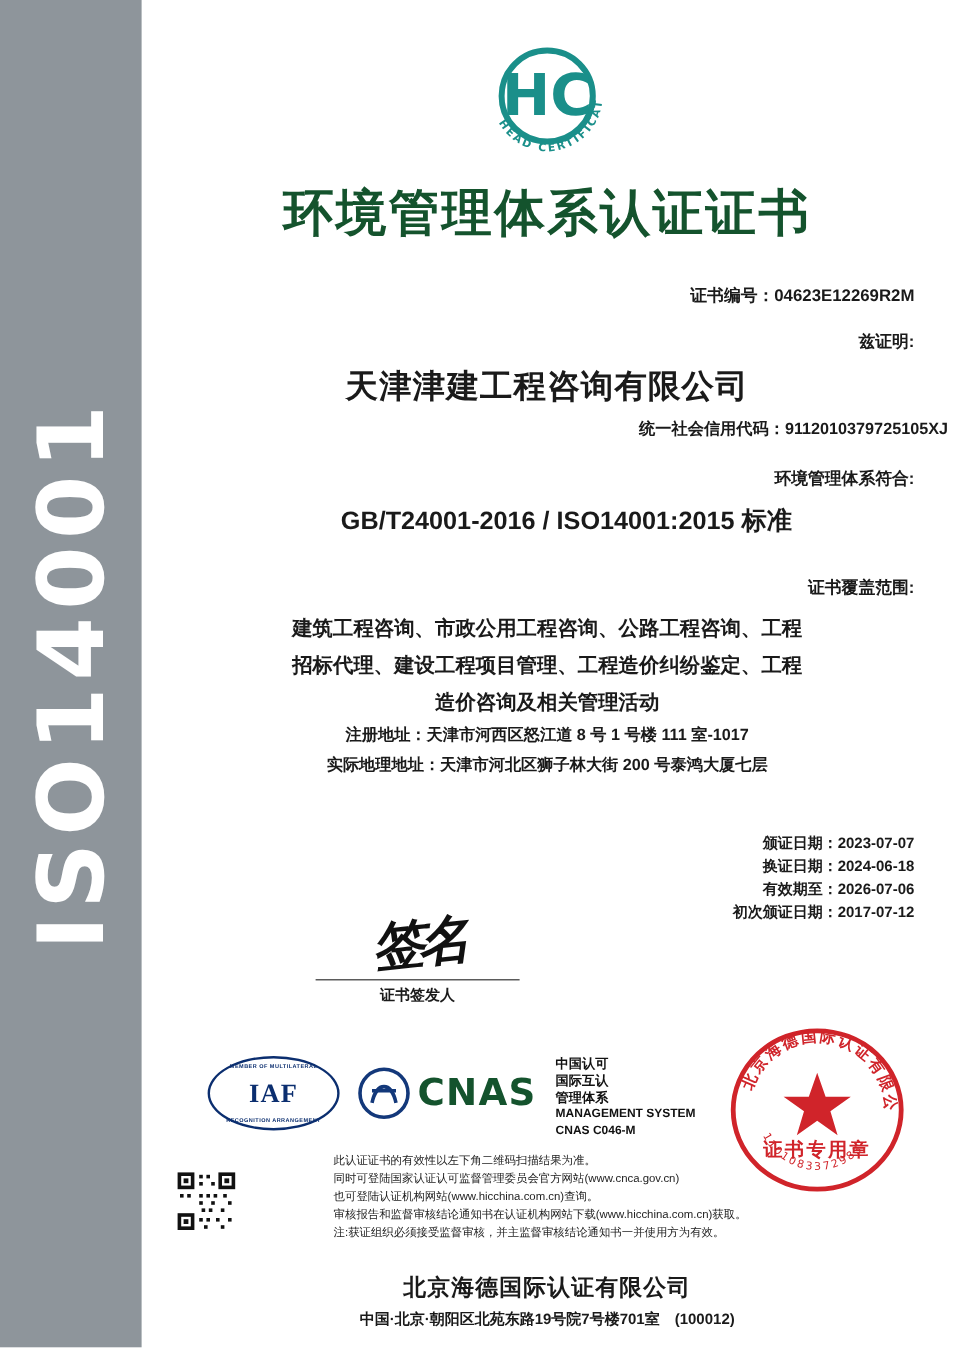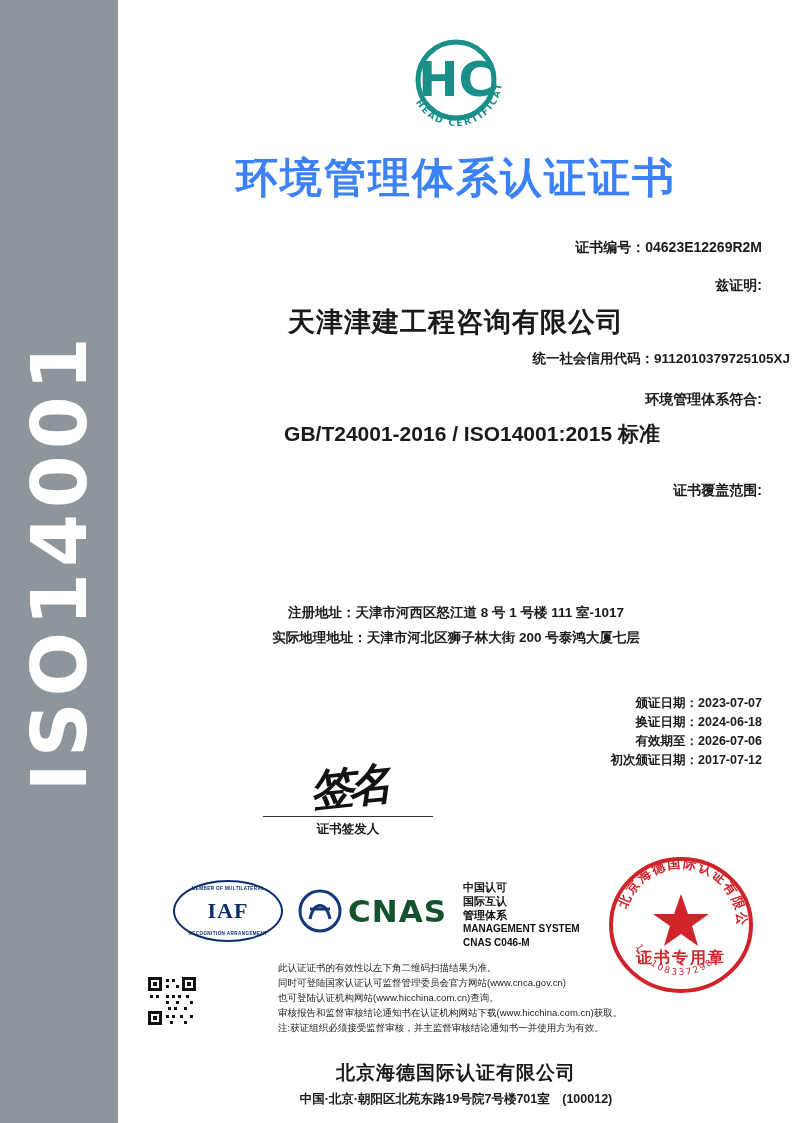--- a/index.html
+++ b/index.html
@@ -71,21 +71,21 @@
   
   .doc-title {
     position: absolute;
     top: 150px;
     left: 0;
     width: 676px;
     text-align: center;
     font-size: 42px;
     font-weight: bold;
     letter-spacing: 2px;
-    color: #3b82f6;
+    color: #14532d;
     font-family: Liberation Serif, serif;
   }
 
   .block {
     position: absolute;
     left: 0;
     width: 676px;
     box-sizing: border-box;
     padding: 0 32px;
   }
@@ -331,20 +331,25 @@
     </div>
 
     <div class="block center" style="top:420px;margin-left:16px;">
       <span class="standard">GB/T24001-2016 / ISO14001:2015 标准</span>
     </div>
 
     <div class="block right" style="top:481px;">
       <span class="label-line">证书覆盖范围:</span>
     </div>
 
+    <div class="block center scope" style="top:508px;">
+      <div>建筑工程咨询、市政公用工程咨询、公路工程咨询、工程</div>
+      <div>招标代理、建设工程项目管理、工程造价纠纷鉴定、工程</div>
+      <div>造价咨询及相关管理活动</div>
+    </div>
 
     <div class="block center addr" style="top:600px;">
       <div>
         <span>注册地址：</span><span>天津市河西区怒江道 8 号 1 号楼 111 室-1017</span>
       </div>
       <div>
         <span>实际地理地址：</span><span>天津市河北区狮子林大街 200 号泰鸿大厦七层</span>
       </div>
     </div>
 

